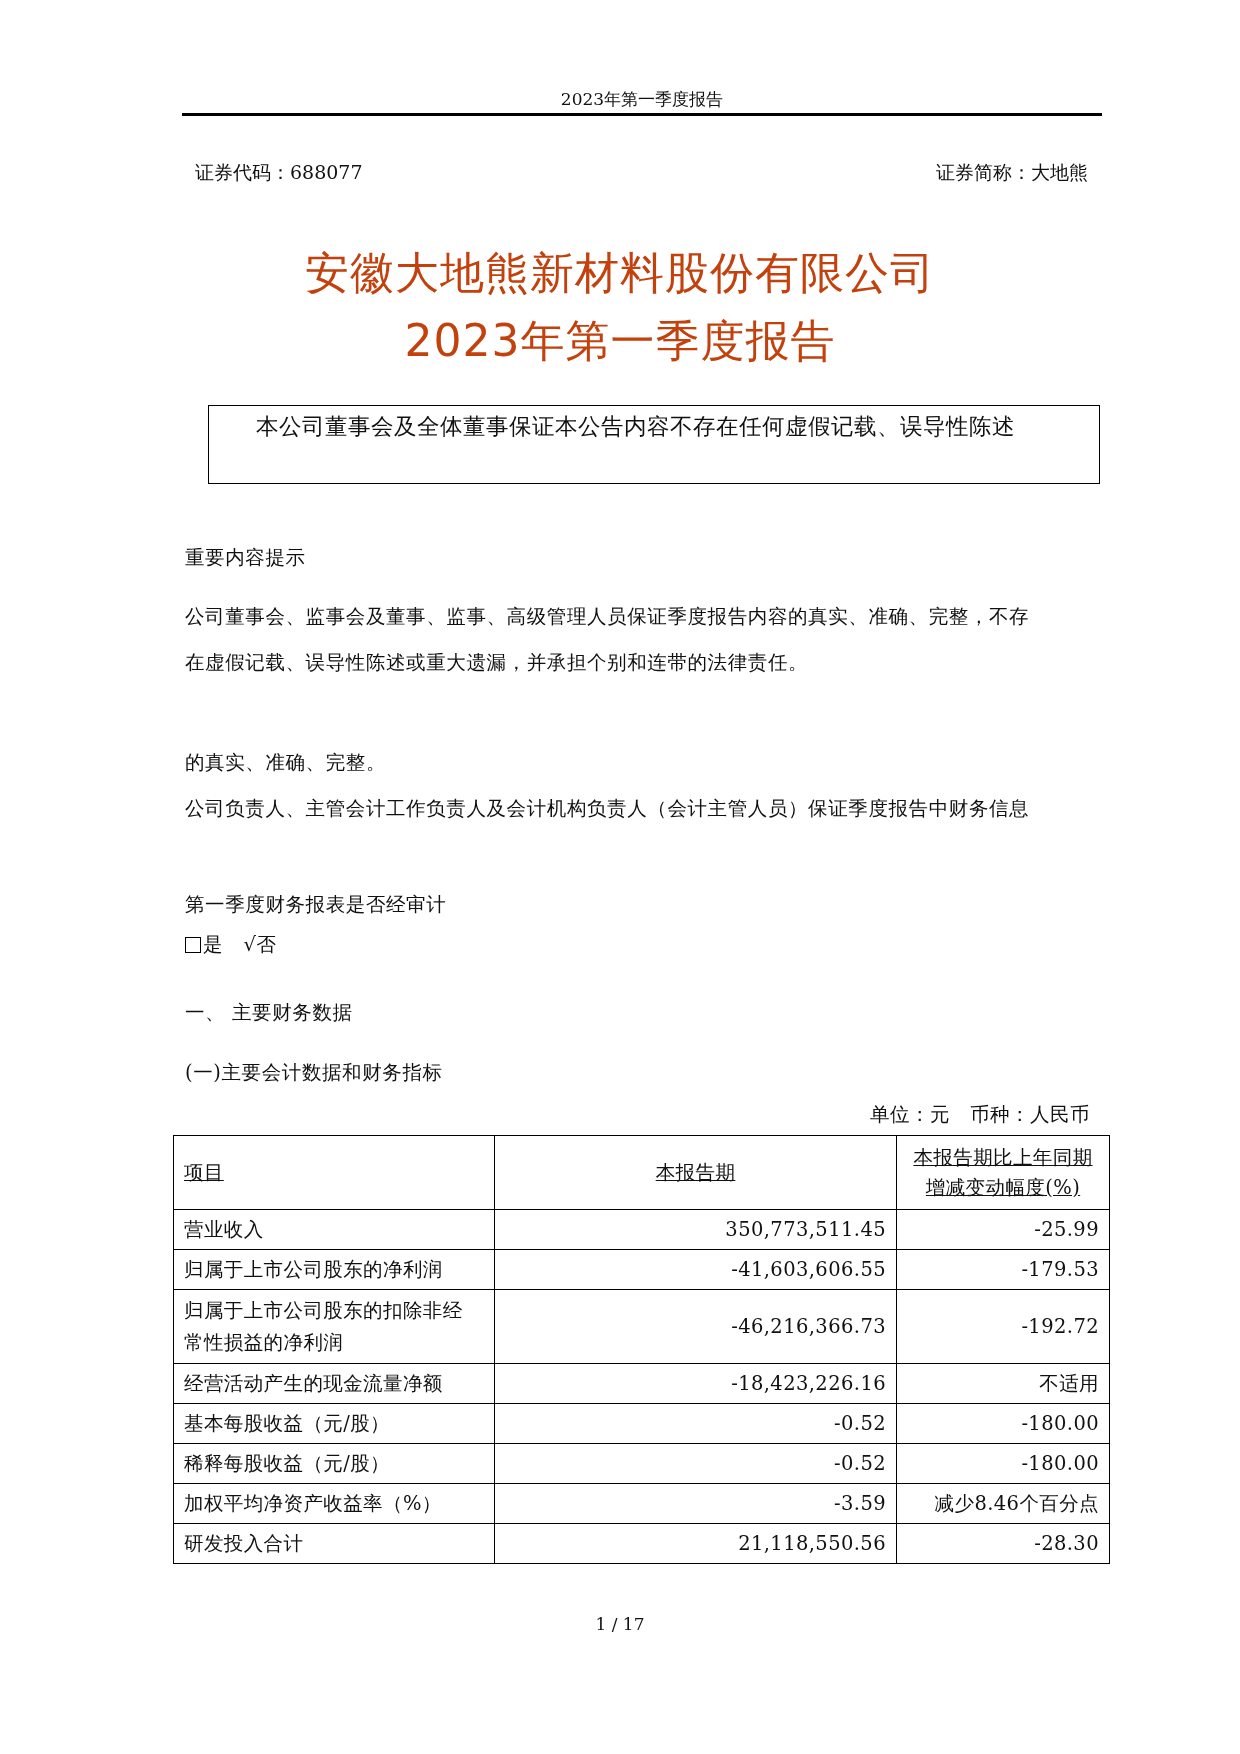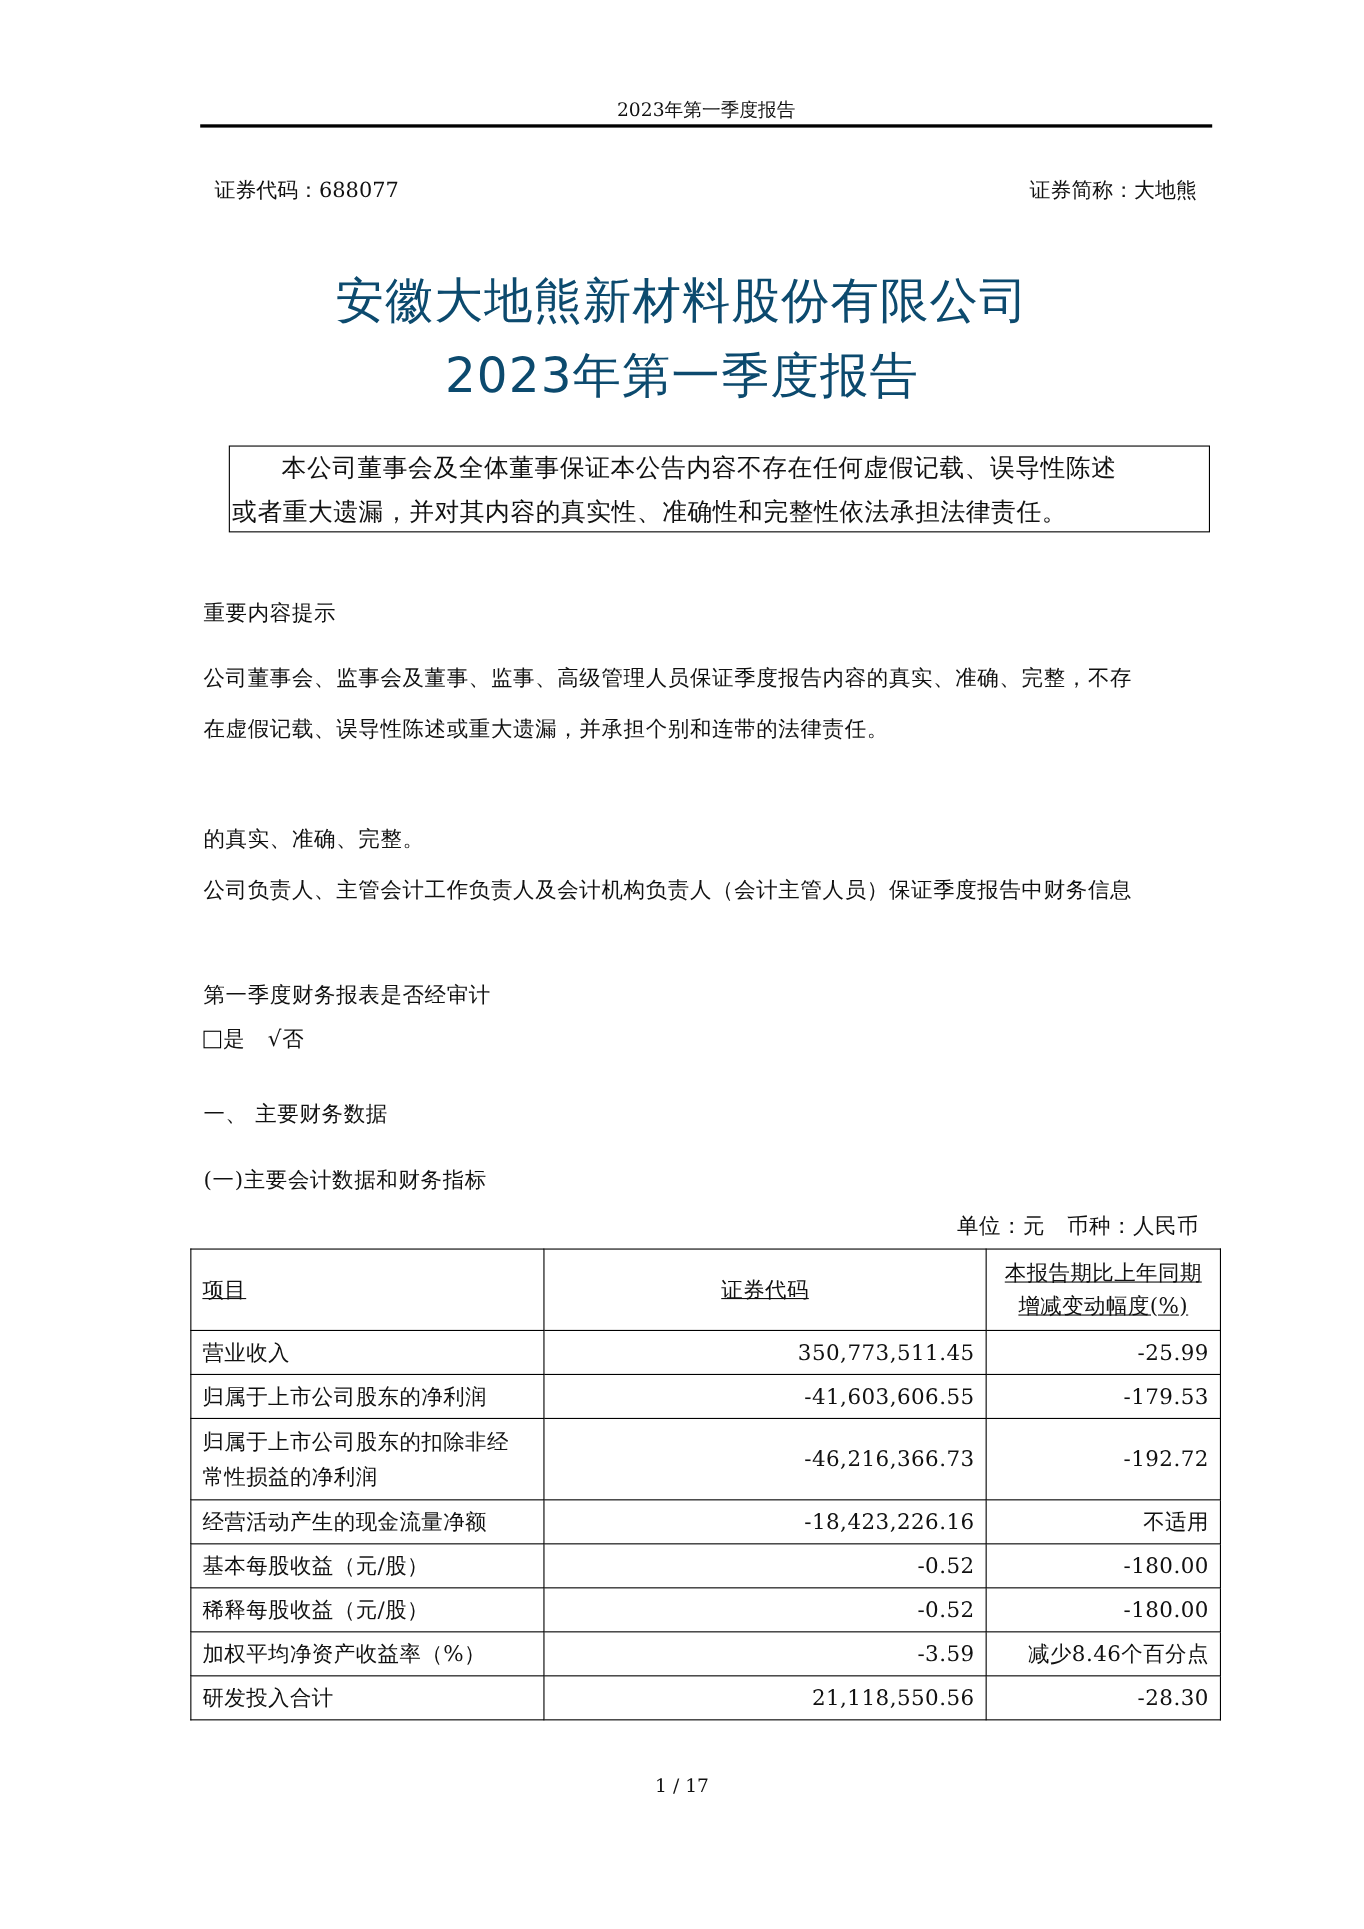--- a/index.html
+++ b/index.html
@@ -14,21 +14,21 @@
       font-size: 17px; letter-spacing: 0px;
     }
     .header-rule {
       left: 182px; width: 920px; top: 113px; height: 0;
       border-top: 3px solid #000;
     }
     .code-line { top: 160px; font-size: 19px; }
     .code-left { left: 195px; }
     .code-right { right: 152px; }
     .title {
-      left: 0; width: 1240px; text-align: center; color: #0c4a6e;
+      left: 0; width: 1240px; text-align: center; color: #c2410c;
       font-family: "DejaVu Sans", "Liberation Sans", sans-serif;
       font-size: 44px; font-weight: normal; letter-spacing: 1px;
     }
     .title-1 { top: 244px; }
     .title-2 { top: 312px; }
     .decl-box {
       left: 208px; top: 405px; width: 892px; height: 79px;
       border: 1.5px solid #000; box-sizing: border-box;
       font-size: 22.5px; line-height: 40px; padding: 0 0 16px 2px;
       letter-spacing: 0.5px;
@@ -72,21 +72,20 @@
 <div class="abs header-rule"></div>
 
 <div class="abs code-line code-left">证券代码：688077</div>
 <div class="abs code-line code-right">证券简称：大地熊</div>
 
 <div class="abs title title-1">安徽大地熊新材料股份有限公司</div>
 <div class="abs title title-2">2023年第一季度报告</div>
 
 <div class="abs decl-box">
   <div class="line1">本公司董事会及全体董事保证本公告内容不存在任何虚假记载、误导性陈述</div>
-  <div class="line2">或者重大遗漏，并对其内容的真实性、准确性和完整性依法承担法律责任。</div>
 </div>
 
 <div class="abs para para-single" style="top:535px;">重要内容提示</div>
 
 <div class="abs para" style="top:594px;">
   <div class="para-single">公司董事会、监事会及董事、监事、高级管理人员保证季度报告内容的真实、准确、完整，不存</div>
   <div class="para-single">在虚假记载、误导性陈述或重大遗漏，并承担个别和连带的法律责任。</div>
 </div>
 
 <div class="abs para" style="top:740px;">
@@ -102,21 +101,21 @@
 
 <div class="abs para para-single" style="top:990px;">一、 主要财务数据</div>
 <div class="abs para para-single" style="top:1050px;">(一)主要会计数据和财务指标</div>
 
 <div class="abs unit-line" style="white-space:pre;">单位：元   币种：人民币</div>
 
 <table class="fin">
   <thead>
     <tr>
       <th class="c1">项目</th>
-      <th class="c2">证券代码</th>
+      <th class="c2">本报告期</th>
       <th class="c3">
         <div>本报告期比上年同期</div>
         <div>增减变动幅度(%)</div>
       </th>
     </tr>
   </thead>
   <tbody>
     <tr class="h-std">
       <td class="c1">营业收入</td>
       <td class="c2">350,773,511.45</td>

